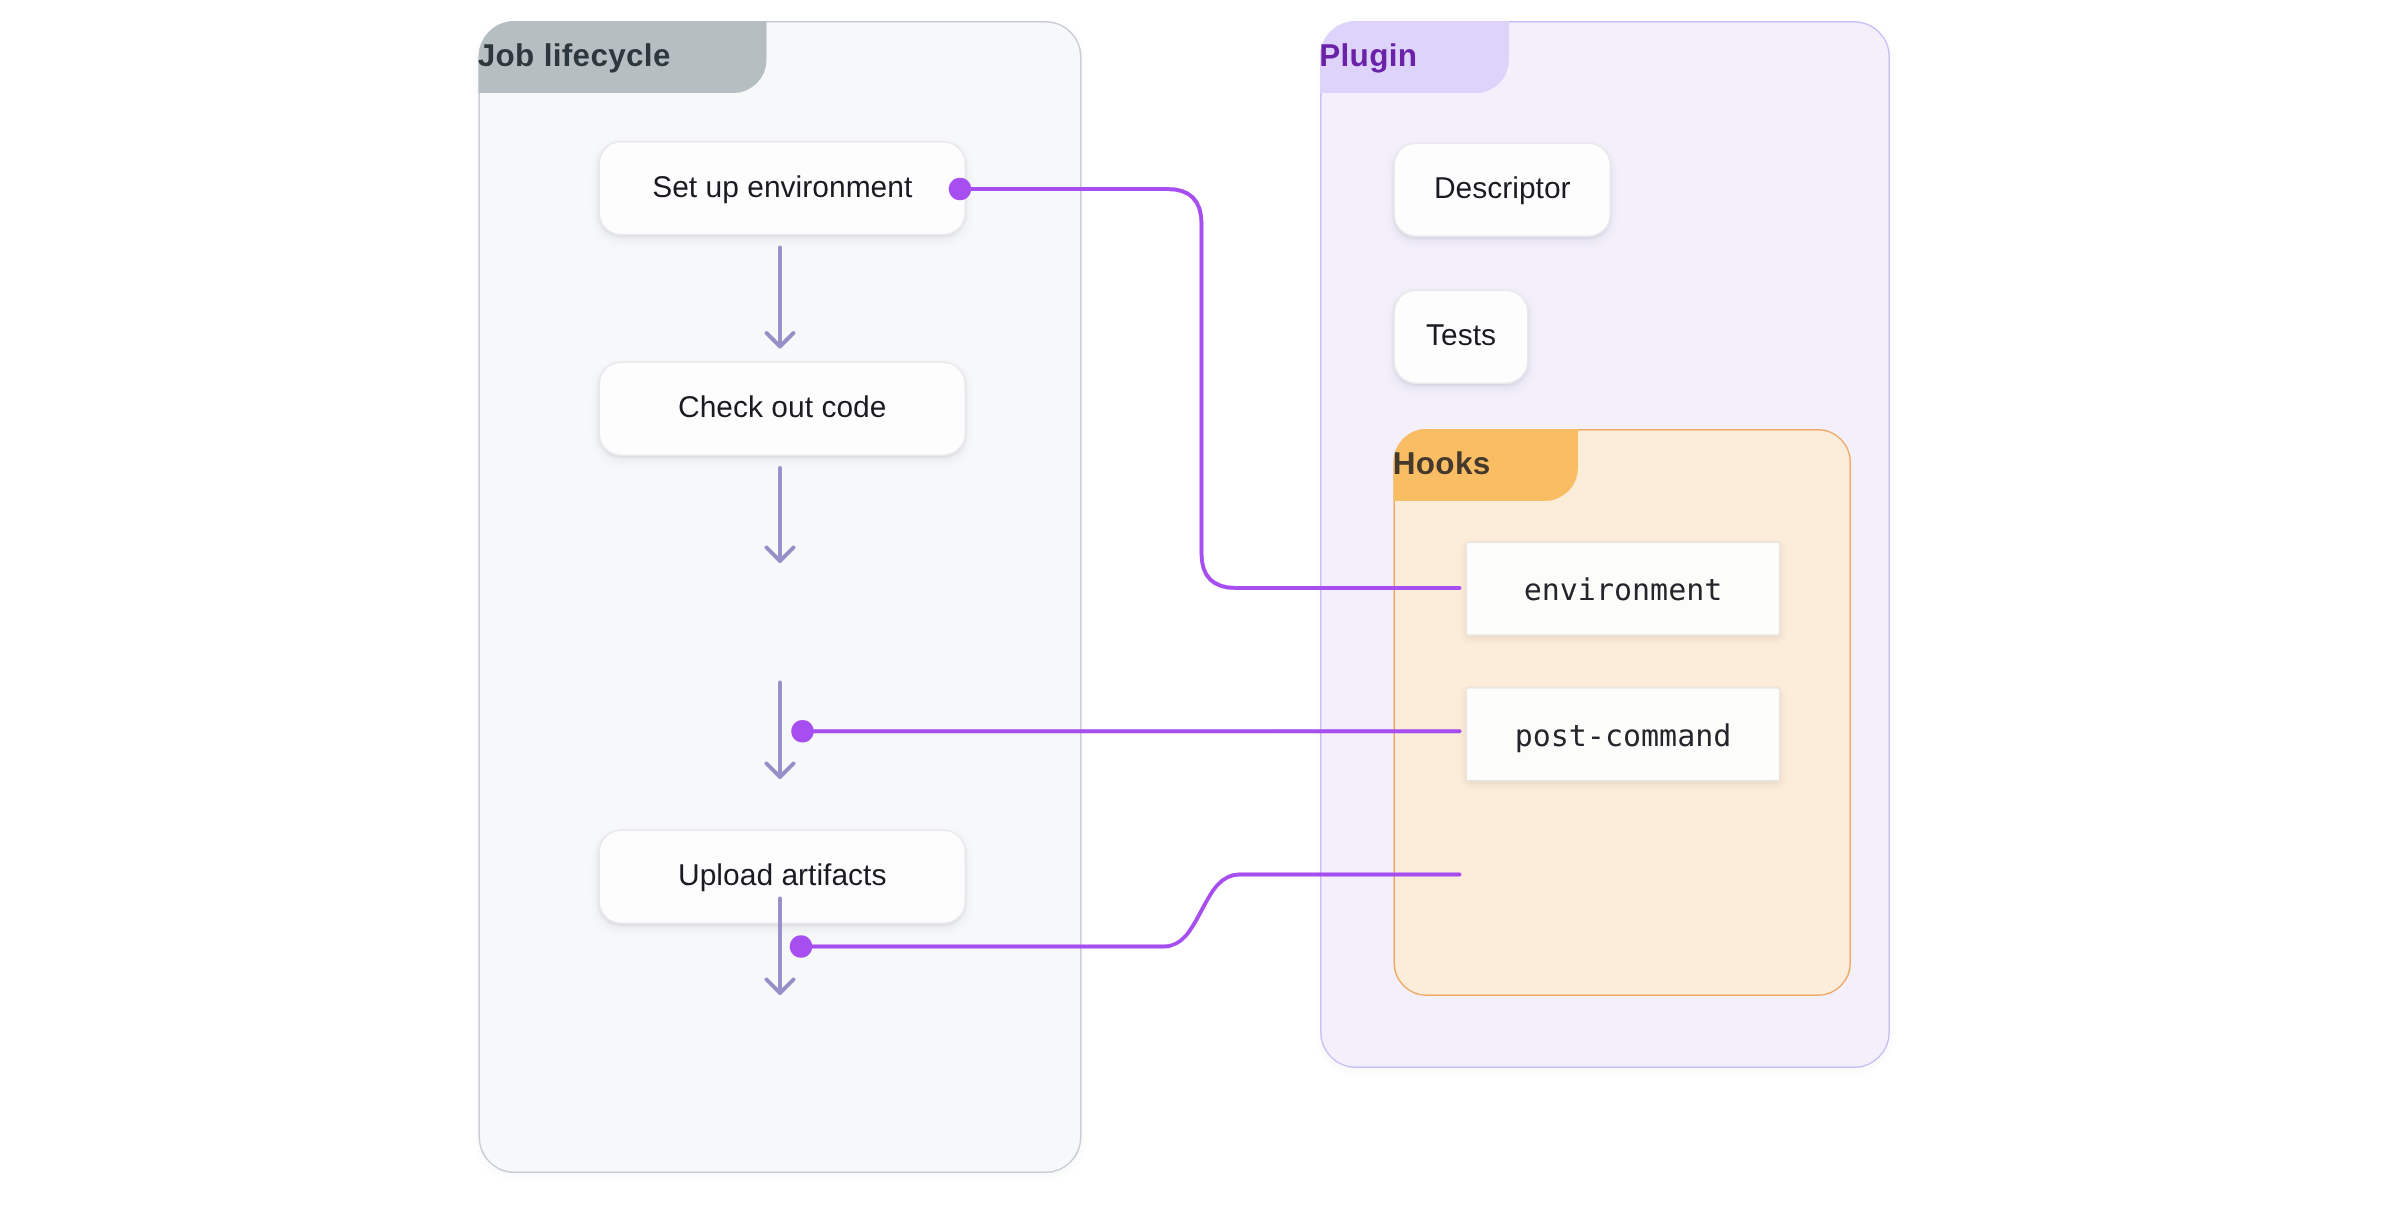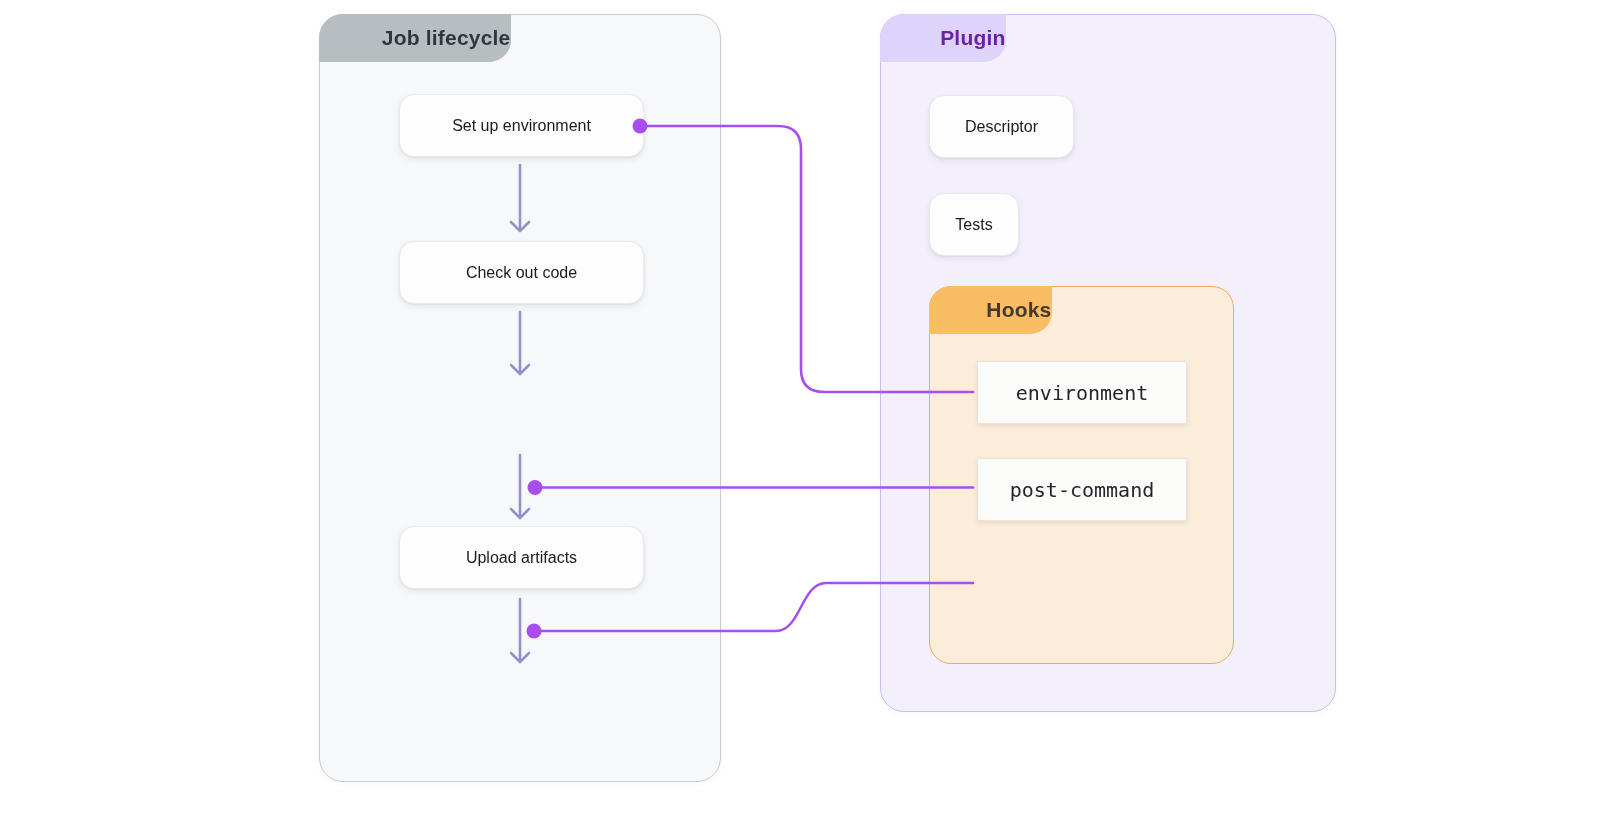--- a/index.html
+++ b/index.html
@@ -16,66 +16,66 @@
     box-sizing: border-box;
     border-radius: 24px;
   }
   .job-container {
     left: 319px; top: 14px; width: 402px; height: 768px;
     background: var(--job-bg);
     border: 1.5px solid var(--job-border);
     box-shadow: 0 2px 6px rgba(30,40,60,0.04);
   }
   .plugin-container {
-    left: 880px; top: 14px; width: 456px; height: 698px;
+    left: 880px; top: 14px; width: 380px; height: 698px;
     background: var(--plugin-bg);
     border: 1.5px solid var(--plugin-border);
     box-shadow: 0 2px 6px rgba(30,40,60,0.04);
   }
   .hooks-container {
     left: 48px; top: 271px; width: 305px; height: 378px;
     background: var(--hooks-bg);
     border: 1.5px solid var(--hooks-border);
     border-radius: 22px;
   }
   .tab {
     position: absolute;
     left: -1.5px; top: -1.5px;
     height: 48px;
     display: flex;
     align-items: center;
-    justify-content: flex-end;
+    justify-content: flex-start;
     border-radius: 24px 0 22px 0;
     font-size: 21px;
     font-weight: 700;
     letter-spacing: 0.2px;
   }
   .job-tab    { width: 192px; background: var(--job-tab-bg);    color: var(--job-tab-text); }
   .plugin-tab { width: 126px; background: var(--plugin-tab-bg); color: var(--plugin-tab-text); }
   .hooks-tab  { width: 123px; background: var(--hooks-tab-bg);  color: var(--hooks-tab-text); border-radius: 22px 0 22px 0; }
   .node {
     position: absolute;
     box-sizing: border-box;
     height: 63px;
     display: flex;
     align-items: center;
     justify-content: center;
     background: var(--node-bg);
     border: 1px solid var(--node-border);
     border-radius: 15px;
     box-shadow: 0 1px 2px rgba(25,25,45,0.06), 0 3px 7px rgba(25,25,45,0.07);
-    font-size: 16px;
+    font-size: 20px;
     color: var(--node-text);
     white-space: nowrap;
   }
   .job-step { left: 79px; width: 245px; }
   .step-0 { top: 79px; }
   .step-1 { top: 226px; text-align: center; }
   .step-2 { top: 369px; }
-  .step-3 { top: 511px; text-align: right; }
+  .step-3 { top: 538px; text-align: right; }
   .step-4 { top: 657px; }
   .plugin-item { left: 48px; }
   .item-descriptor { top: 80px;  width: 145px; }
   .item-tests      { top: 178px; width: 90px; justify-content: center; }
   .hook-node {
     position: absolute;
     box-sizing: border-box;
     left: 47px; width: 210px; height: 63px;
     display: flex;
     align-items: center;

